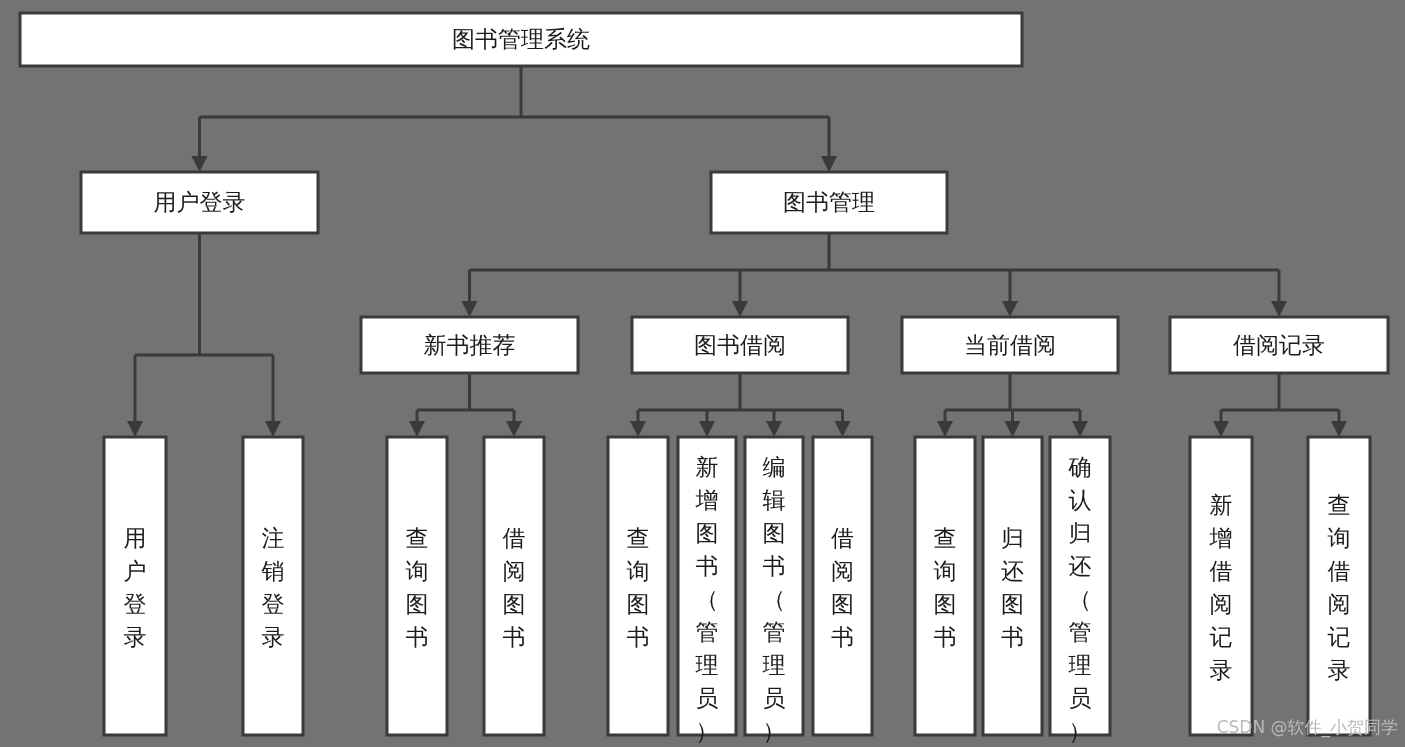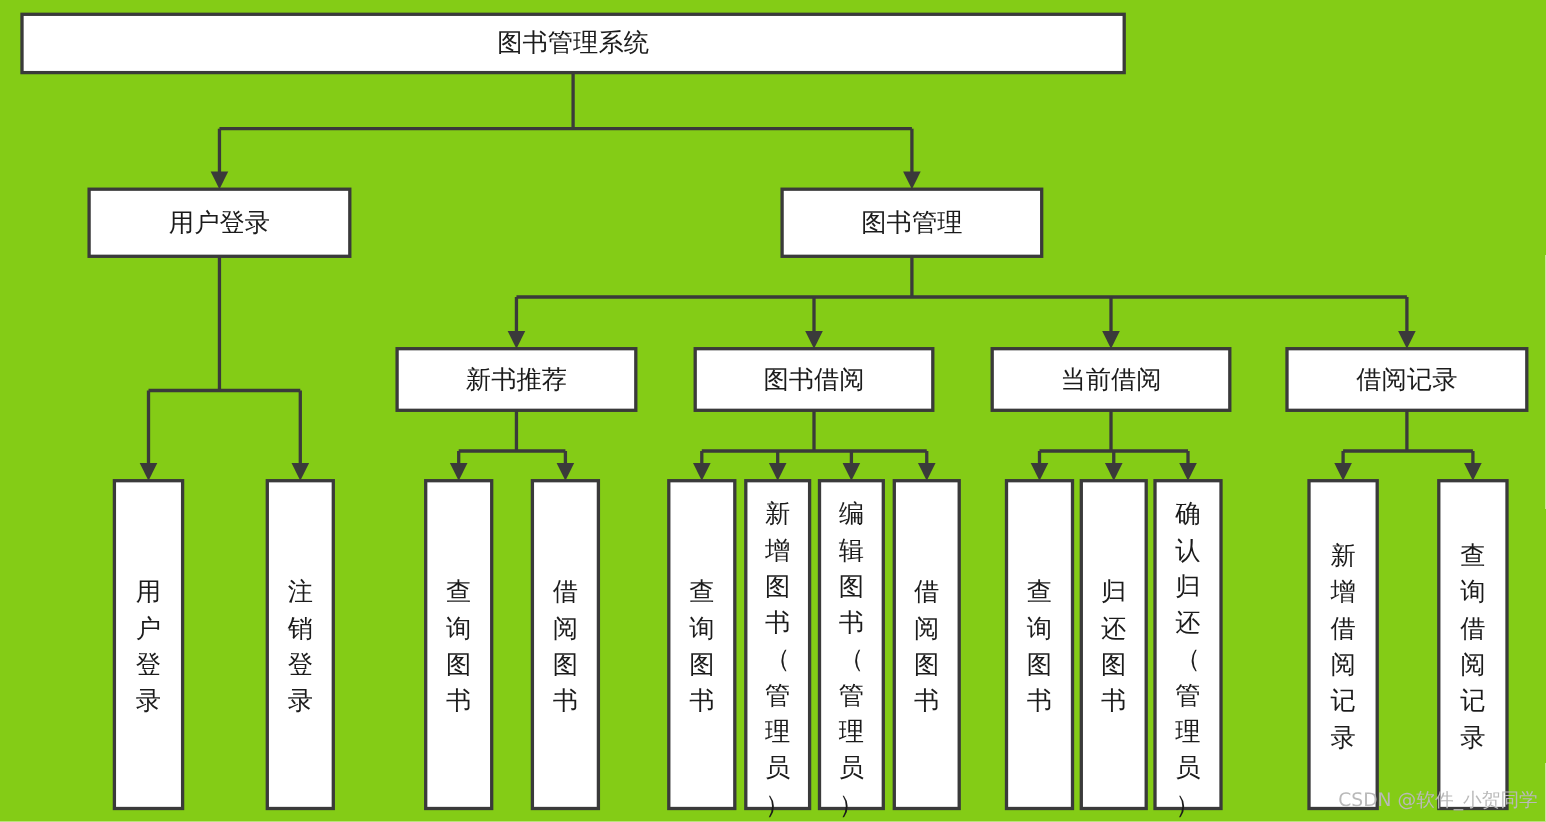--- a/index.html
+++ b/index.html
@@ -10,21 +10,21 @@
   body {
     width: 1405px;
     height: 747px;
     font-family: "DejaVu Sans", "Liberation Sans", sans-serif;
     overflow: hidden;
   }
   #diagram-root {
     position: relative;
     width: 1405px;
     height: 747px;
-    background: #84cc16;
+    background: #737373;
   }
   svg.diagram-canvas {
     position: absolute;
     top: 0;
     left: 0;
     width: 1405px;
     height: 747px;
   }
   .node-box {
     fill: #ffffff;

